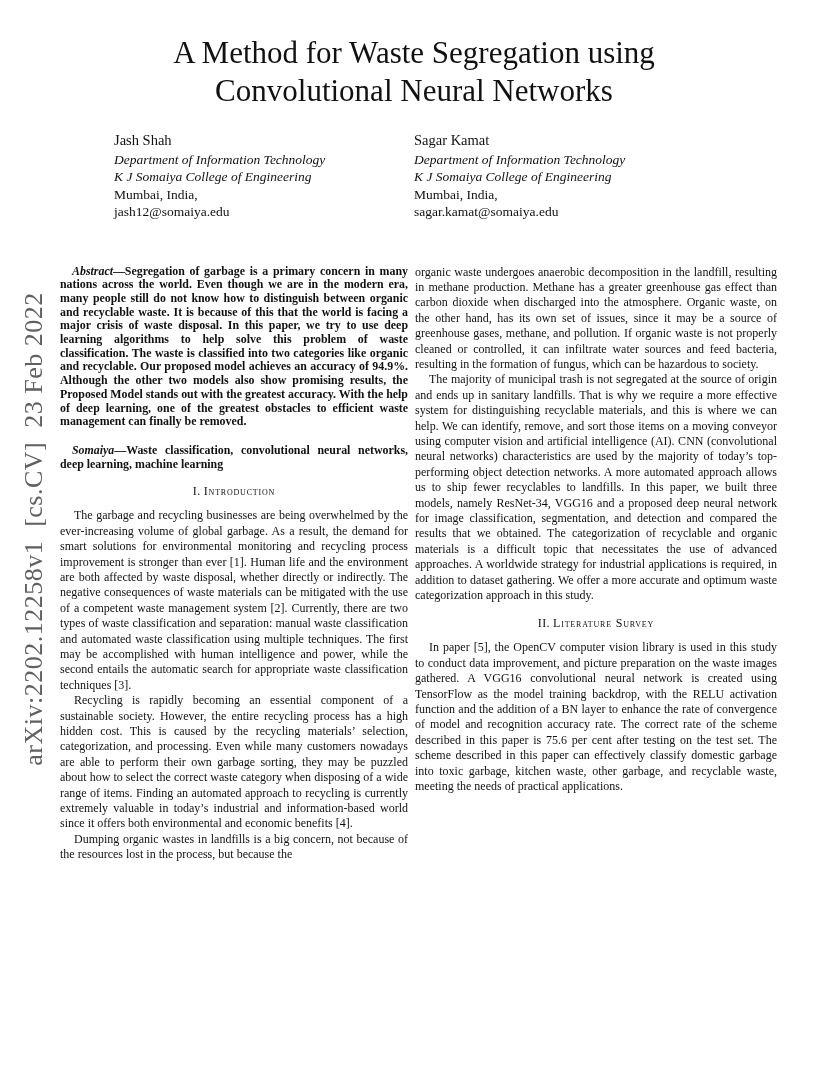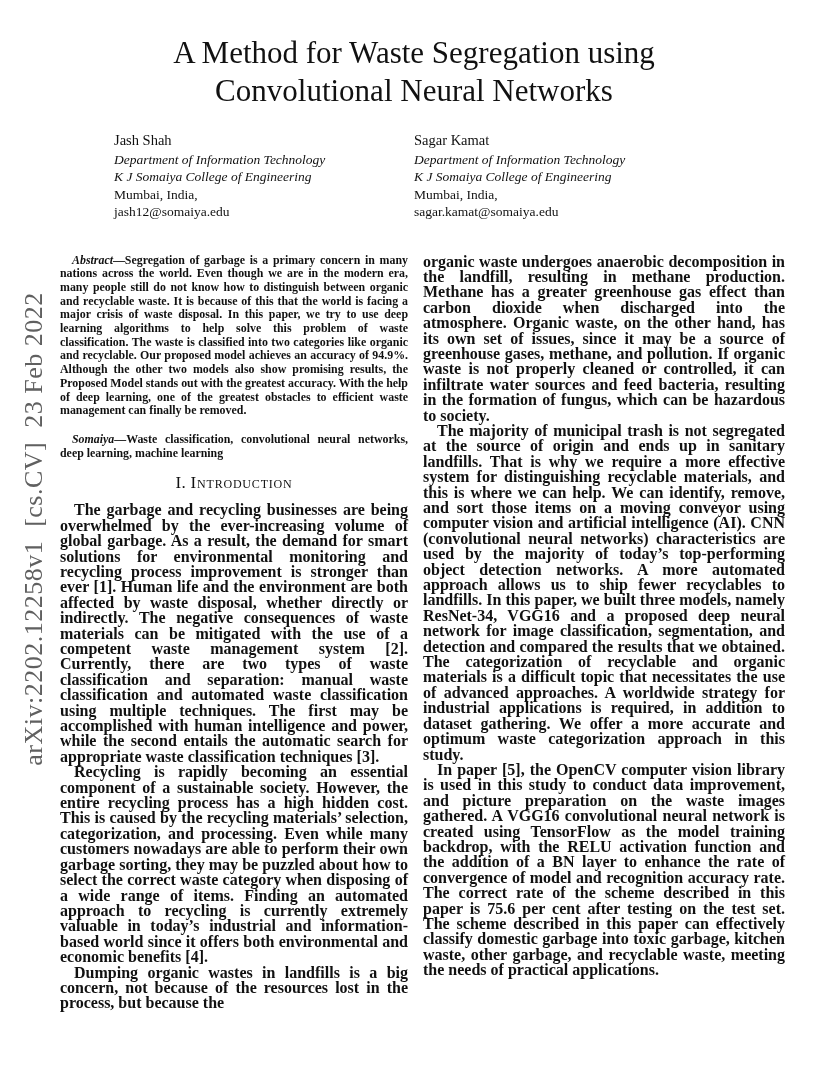--- a/index.html
+++ b/index.html
@@ -51,45 +51,44 @@
     line-height: 17.5px;
   }
   .author .author-name {
     font-size: 14.5px;
     margin-bottom: 1px;
   }
   .author .italic { font-style: italic; }
   
   .columns {
     display: flex;
-    margin: 33px 43px 0 60px;
-    gap: 15px;
+    margin: 44px 43px 0 60px;
+    gap: 7px;
   }
   .col-left  { width: 348px; }
   .col-right { width: 362px; }
   .col p {
     margin: 0;
-    font-size: 16px;
+    font-size: 12px;
     line-height: 15.4px;
     text-align: justify;
     text-indent: 14px;
-    font-weight: bold;
   }
   .col p.no-indent { text-indent: 0; }
   p.abstract {
     font-weight: bold;
     font-size: 11.9px;
     line-height: 13.7px;
     text-indent: 12px;
   }
   p.abstract .lead { font-style: italic; }
   p.keywords { margin-top: 15px; }
   h2.section {
     font-weight: normal;
-    font-size: 17px;
+    font-size: 12px;
     text-align: center;
     margin: 13px 0 9px 0;
     letter-spacing: 0.3px;
   }
   h2.section .sc {
     font-variant: small-caps;
     letter-spacing: 0.8px;
   }
 </style>
 </head>
@@ -128,16 +127,17 @@
 
     <p>The garbage and recycling businesses are being overwhelmed by the ever-increasing volume of global garbage. As a result, the demand for smart solutions for environmental monitoring and recycling process improvement is stronger than ever [1]. Human life and the environment are both affected by waste disposal, whether directly or indirectly. The negative consequences of waste materials can be mitigated with the use of a competent waste management system [2]. Currently, there are two types of waste classification and separation: manual waste classification and automated waste classification using multiple techniques. The first may be accomplished with human intelligence and power, while the second entails the automatic search for appropriate waste classification techniques [3].</p>
     <p>Recycling is rapidly becoming an essential component of a sustainable society. However, the entire recycling process has a high hidden cost. This is caused by the recycling materials’ selection, categorization, and processing. Even while many customers nowadays are able to perform their own garbage sorting, they may be puzzled about how to select the correct waste category when disposing of a wide range of items. Finding an automated approach to recycling is currently extremely valuable in today’s industrial and information-based world since it offers both environmental and economic benefits [4].</p>
     <p>Dumping organic wastes in landfills is a big concern, not because of the resources lost in the process, but because the</p>
   </div>
 
   <div class="col col-right">
     <p class="no-indent">organic waste undergoes anaerobic decomposition in the landfill, resulting in methane production. Methane has a greater greenhouse gas effect than carbon dioxide when discharged into the atmosphere. Organic waste, on the other hand, has its own set of issues, since it may be a source of greenhouse gases, methane, and pollution. If organic waste is not properly cleaned or controlled, it can infiltrate water sources and feed bacteria, resulting in the formation of fungus, which can be hazardous to society.</p>
     <p>The majority of municipal trash is not segregated at the source of origin and ends up in sanitary landfills. That is why we require a more effective system for distinguishing recyclable materials, and this is where we can help. We can identify, remove, and sort those items on a moving conveyor using computer vision and artificial intelligence (AI). CNN (convolutional neural networks) characteristics are used by the majority of today’s top-performing object detection networks. A more automated approach allows us to ship fewer recyclables to landfills. In this paper, we built three models, namely ResNet-34, VGG16 and a proposed deep neural network for image classification, segmentation, and detection and compared the results that we obtained. The categorization of recyclable and organic materials is a difficult topic that necessitates the use of advanced approaches. A worldwide strategy for industrial applications is required, in addition to dataset gathering. We offer a more accurate and optimum waste categorization approach in this study.</p>
 
+    <h2 class="section"><span>II.</span> <span class="sc">Literature Survey</span></h2>
 
     <p>In paper [5], the OpenCV computer vision library is used in this study to conduct data improvement, and picture preparation on the waste images gathered. A VGG16 convolutional neural network is created using TensorFlow as the model training backdrop, with the RELU activation function and the addition of a BN layer to enhance the rate of convergence of model and recognition accuracy rate. The correct rate of the scheme described in this paper is 75.6 per cent after testing on the test set. The scheme described in this paper can effectively classify domestic garbage into toxic garbage, kitchen waste, other garbage, and recyclable waste, meeting the needs of practical applications.</p>
   </div>
 </main>
 
 </body></html>

